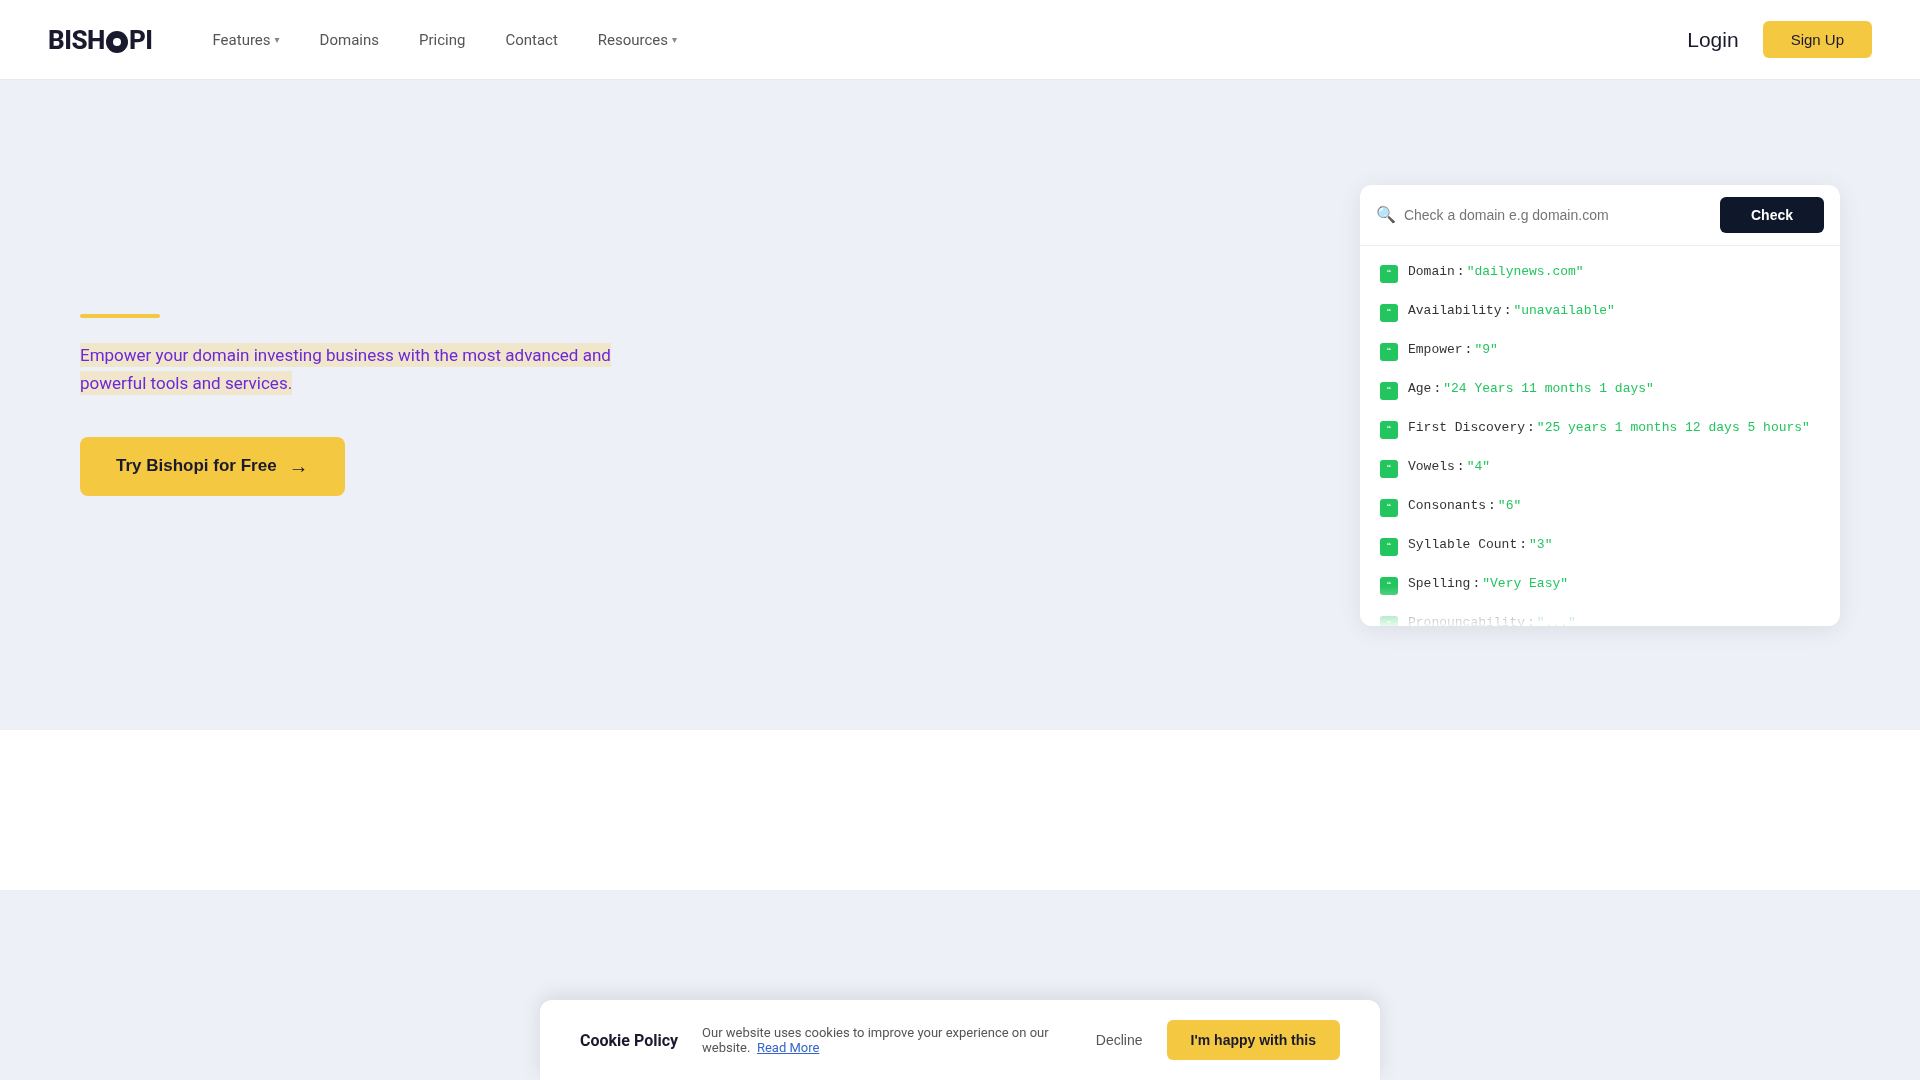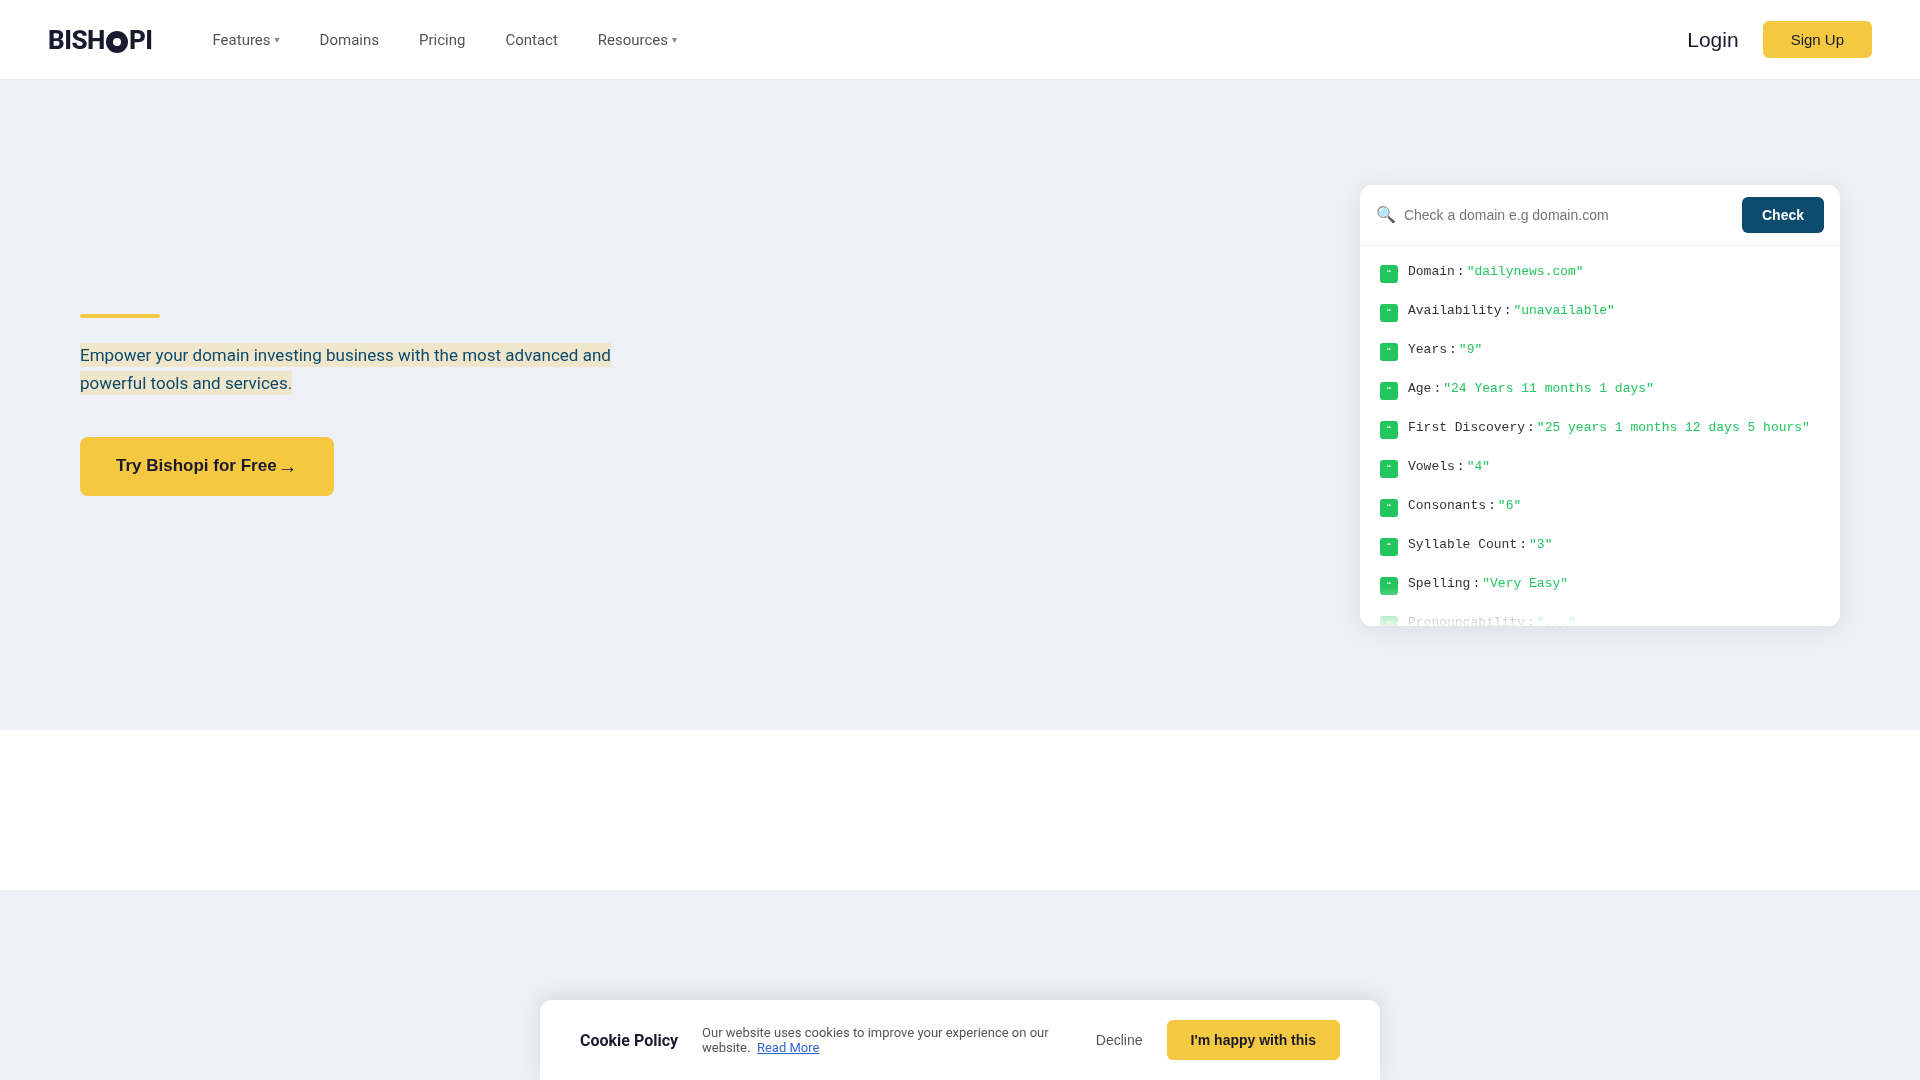--- a/index.html
+++ b/index.html
@@ -114,42 +114,42 @@
     }
     .hero-underline {
       width: 80px;
       height: 4px;
       background: #f5c842;
       margin-bottom: 24px;
       border-radius: 2px;
     }
     .hero-subtitle {
       font-size: 17px;
-      color: #0c4a6e;
+      color: #6d28d9;
       line-height: 1.6;
       margin-bottom: 28px;
       background: rgba(245, 200, 66, 0.25);
       display: inline;
       padding: 2px 0;
     }
     .hero-subtitle-wrap {
       margin-bottom: 40px;
     }
     .btn-try {
       background: #f5c842;
       color: #1a1a2e;
       border: none;
       border-radius: 8px;
       padding: 18px 36px;
       font-size: 17px;
       font-weight: 700;
       cursor: pointer;
       display: flex;
       align-items: center;
-      gap: 1px;
+      gap: 12px;
       width: fit-content;
     }
     .btn-arrow {
       font-size: 20px;
     }
 
     
     .hero-right {
       flex: 0 0 480px;
       margin-left: auto;
@@ -173,25 +173,25 @@
     }
     .domain-input {
       flex: 1;
       border: none;
       outline: none;
       font-size: 14px;
       color: #999;
       background: transparent;
     }
     .btn-check {
-      background: #0c4a6e;
+      background: #0f172a;
       color: #fff;
       border: none;
       border-radius: 6px;
-      padding: 10px 20px;
+      padding: 10px 31px;
       font-size: 14px;
       font-weight: 600;
       cursor: pointer;
     }
     .domain-results {
       max-height: 380px;
       overflow-y: auto;
       padding: 8px 0;
       position: relative;
     }
@@ -360,21 +360,21 @@
             <span class="result-value">"dailynews.com"</span>
           </div>
           <div class="result-row">
             <div class="result-icon">❝</div>
             <span class="result-key">Availability</span>
             <span class="result-colon">: </span>
             <span class="result-value">"unavailable"</span>
           </div>
           <div class="result-row">
             <div class="result-icon">❝</div>
-            <span class="result-key">Years</span>
+            <span class="result-key">Empower</span>
             <span class="result-colon">: </span>
             <span class="result-value">"9"</span>
           </div>
           <div class="result-row">
             <div class="result-icon">❝</div>
             <span class="result-key">Age</span>
             <span class="result-colon">: </span>
             <span class="result-value">"24 Years 11 months 1 days"</span>
           </div>
           <div class="result-row">

